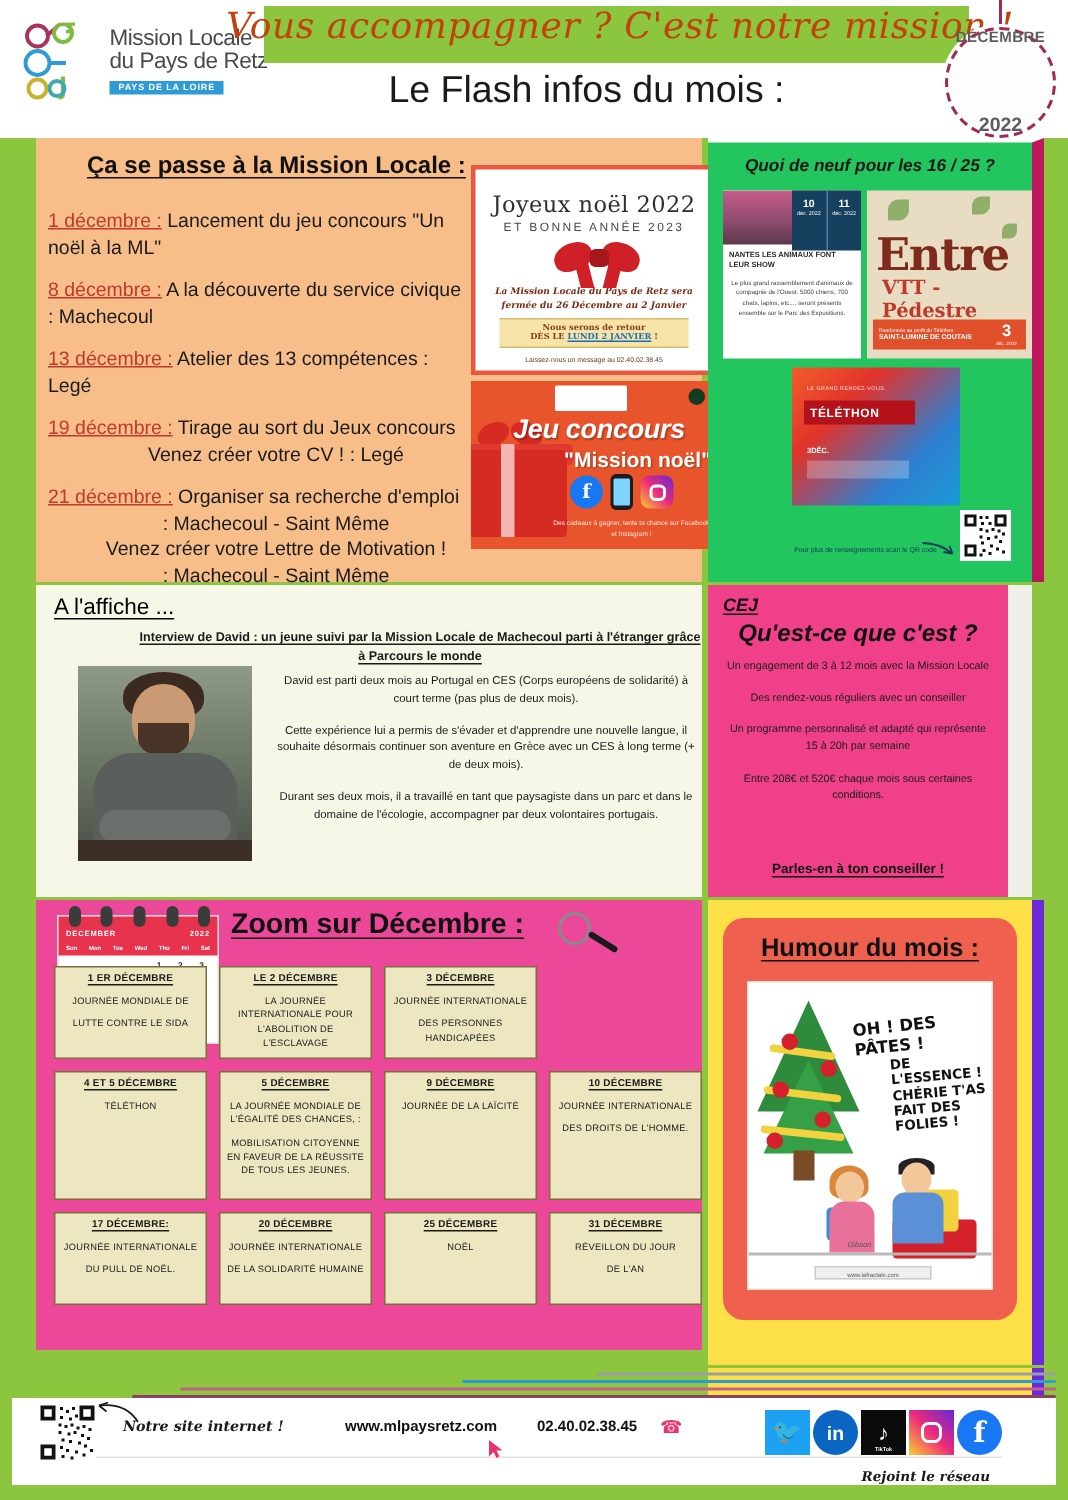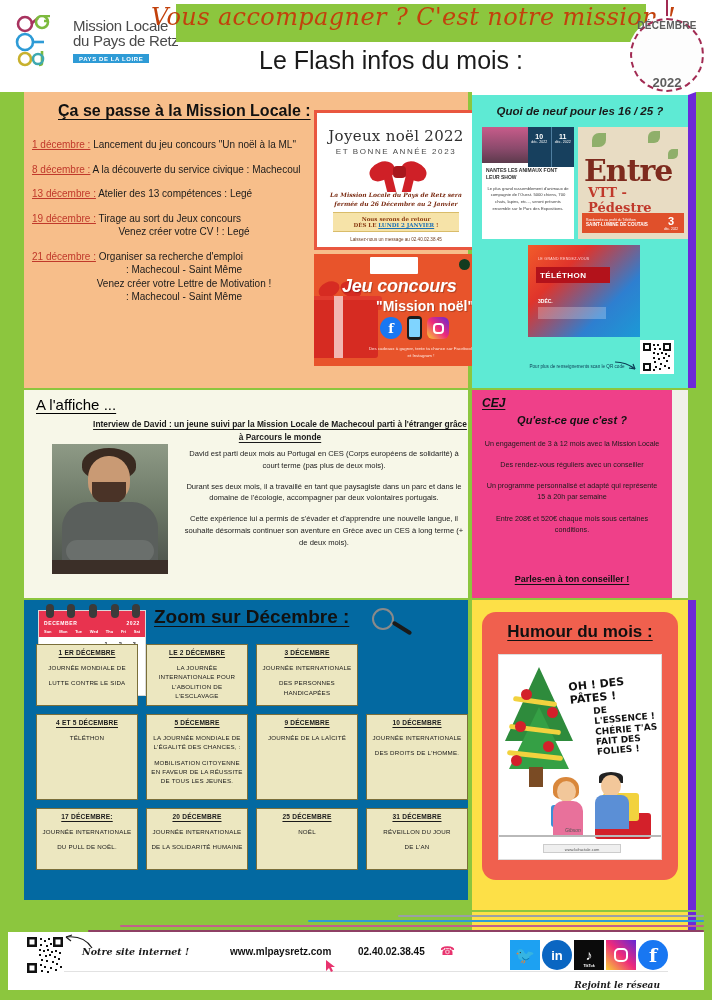--- a/index.html
+++ b/index.html
@@ -84,21 +84,21 @@
     border-left: 8px solid #8CC63E;
   }
   .events-title {
     position: absolute; left: 34px; top: 10px;
     font-size: 16px; font-weight: 700; color: #111;
     text-decoration: underline; text-underline-offset: 3px;
   }
   .events-list {
     position: absolute; left: 8px; top: 46px; width: 278px;
   }
-  .ev { margin-bottom: 11px; font-size: 10px; color: #1b1b1b; line-height: 1.35; }
+  .ev { margin-bottom: 11px; font-size: 13px; color: #1b1b1b; line-height: 1.35; }
   .ev .d {
     color: #C0392B; text-decoration: underline; font-weight: 400;
   }
   .ev .sub { display: block; text-align: center; padding-left: 26px; }
 
   .noel-card {
     position: absolute; left: 290px; top: 18px; width: 164px; height: 140px;
     background: #fff; border: 3px solid #E9573F; overflow: hidden;
   }
   .nc-title {
@@ -193,22 +193,22 @@
   }
   .soc.ig .ring { width: 11px; height: 11px; border: 2px solid #fff; border-radius: 4px; }
   .jeu-foot {
     position: absolute; left: 54px; top: 92px; width: 106px;
     font-size: 4.4px; text-align: center; line-height: 1.5; color: #ffe9e1;
   }
 
   
   .panel-news {
     position: absolute; left: 464px; top: 0; width: 224px; height: 296px;
-    background: #5eead4;
-    border-right: 8px solid #6d28d9;
+    background: #22c55e;
+    border-right: 8px solid #be185d;
     border-top: 3px solid #fff;
   }
   .news-title {
     position: absolute; left: 0; top: 10px; width: 216px;
     text-align: center; font-size: 11.5px; font-weight: 700; font-style: italic; color: #1a1a1a;
   }
   .news-img-animaux {
     position: absolute; left: 10px; top: 32px; width: 92px; height: 112px;
     background: #fff; overflow: hidden;
   }
@@ -329,37 +329,37 @@
     position: absolute; left: 0; top: 0; width: 200px; height: 208px;
     background: #EF4089;
   }
   .cej-title {
     position: absolute; left: 10px; top: 6px;
     font-size: 12px; font-weight: 700; font-style: italic; color: #111;
     text-decoration: underline; text-underline-offset: 2px;
   }
   .cej-sub {
     position: absolute; left: 0; top: 24px; width: 200px; text-align: center;
-    font-size: 11px; font-weight: 700; font-style: italic; color: #111;
+    font-size: 16px; font-weight: 700; font-style: italic; color: #111;
   }
   .cej-body {
     position: absolute; left: 10px; top: 48px; width: 180px;
     font-size: 7.2px; color: #1a1a1a; text-align: center; line-height: 1.55;
   }
   .cej-body p { margin-bottom: 10px; }
   .cej-cta {
     position: absolute; left: 0; bottom: 14px; width: 200px; text-align: center;
     font-size: 9px; font-weight: 700; color: #111;
     text-decoration: underline; text-underline-offset: 2px;
   }
 
   
   .panel-zoom {
     position: absolute; left: 8px; top: 508px; width: 452px; height: 300px;
-    background: #0369a1;
+    background: #ec4899;
     border-left: 8px solid #8CC63E;
   }
   .cal-widget {
     position: absolute; left: 14px; top: 10px; width: 108px; height: 86px;
     background: #fff; border: 1px solid #d8d8d8;
   }
   .cal-rings { position: absolute; left: 0; top: -7px; width: 108px; height: 12px; display: flex; justify-content: space-around; }
   .cal-rings i { width: 8px; height: 14px; background: #3b3b3b; border-radius: 4px; display: block; }
   .cal-head { background: #E8334F; color: #fff; padding: 9px 5px 3px 5px; }
   .cal-head .hr1 { display: flex; justify-content: space-between; font-size: 5px; font-weight: 700; letter-spacing: .6px; }
@@ -684,22 +684,22 @@
       <div class="affiche-photo">
         <div class="ap-hair"></div>
           <div class="ap-head"></div>
           <div class="ap-beard"></div>
         <div class="ap-body"></div>
           <div class="ap-arm"></div>
           <div class="ap-desk"></div>
       </div>
       <div class="affiche-text" id="affiche-text">
           <p>David est parti deux mois au Portugal en CES (Corps européens de solidarité) à court terme (pas plus de deux mois).</p>
+          <p>Cette expérience lui a permis de s'évader et d'apprendre une nouvelle langue, il souhaite désormais continuer son aventure en Grèce avec un CES à long terme (+ de deux mois).</p>
           <p>Durant ses deux mois, il a travaillé en tant que paysagiste dans un parc et dans le domaine de l'écologie, accompagner par deux volontaires portugais.</p>
-          <p>Cette expérience lui a permis de s'évader et d'apprendre une nouvelle langue, il souhaite désormais continuer son aventure en Grèce avec un CES à long terme (+ de deux mois).</p>
         </div>
     </div>
 
     <div class="panel-cej">
       <div class="cej-inner">
         <div class="cej-title">CEJ</div>
         <div class="cej-sub">Qu'est-ce que c'est ?</div>
         <div class="cej-body" id="cej-body">
             <p>Un engagement de 3 à 12 mois avec la Mission Locale</p>
             <p>Des rendez-vous réguliers avec un conseiller</p>

